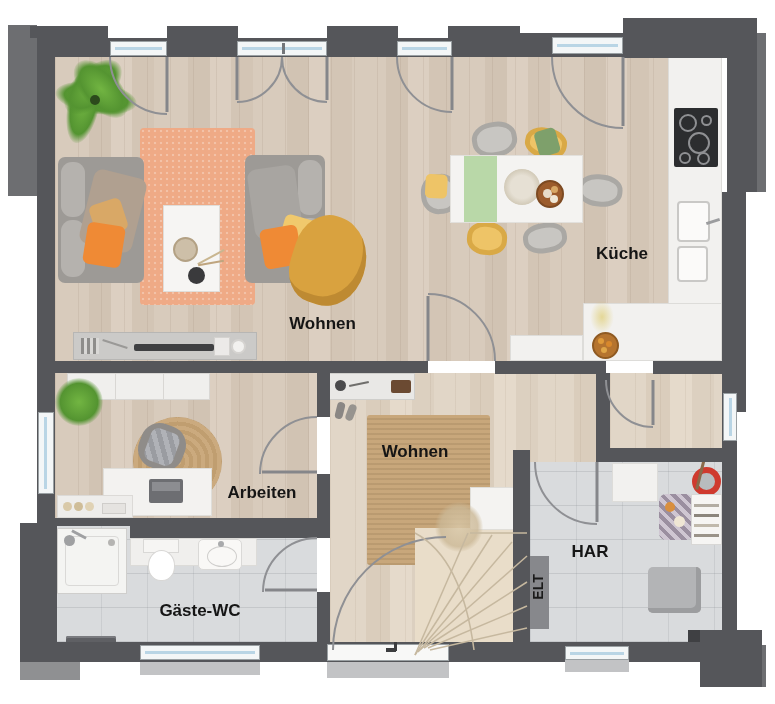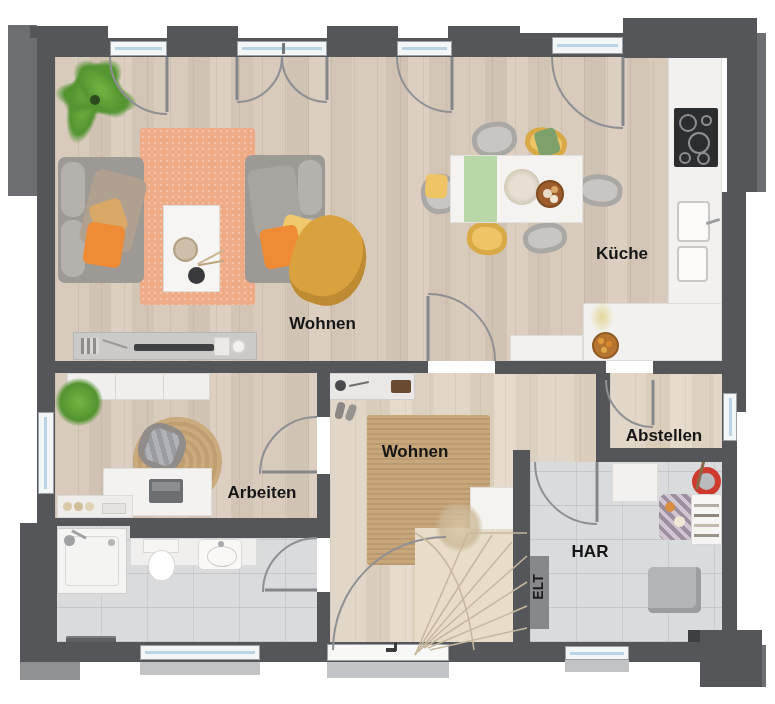--- a/index.html
+++ b/index.html
@@ -300,17 +300,17 @@
       <path d="M430,650 L527,628"></path>
         <path d="M470,533 L527,533"></path>
       <path d="M415,533 Q462,558 474,650"></path>
     </g>
   </svg>
 
   <div class="lbl" style="left:270px;top:314px;width:105px">Wohnen</div>
   <div class="lbl" style="left:574px;top:244px;width:96px">Küche</div>
   <div class="lbl" style="left:210px;top:483px;width:104px">Arbeiten</div>
   <div class="lbl" style="left:375px;top:442px;width:80px">Wohnen</div>
-  <div class="lbl" style="left:608px;top:426px;width:112px">Abstellen</div>
   <div class="lbl" style="left:560px;top:542px;width:60px">HAR</div>
   <div class="lblv" style="left:509px;top:578px;width:60px;height:18px">ELT</div>
+  <div class="lbl" style="left:140px;top:601px;width:120px">Gäste-WC</div>
 
 </div>
 
 </body></html>

